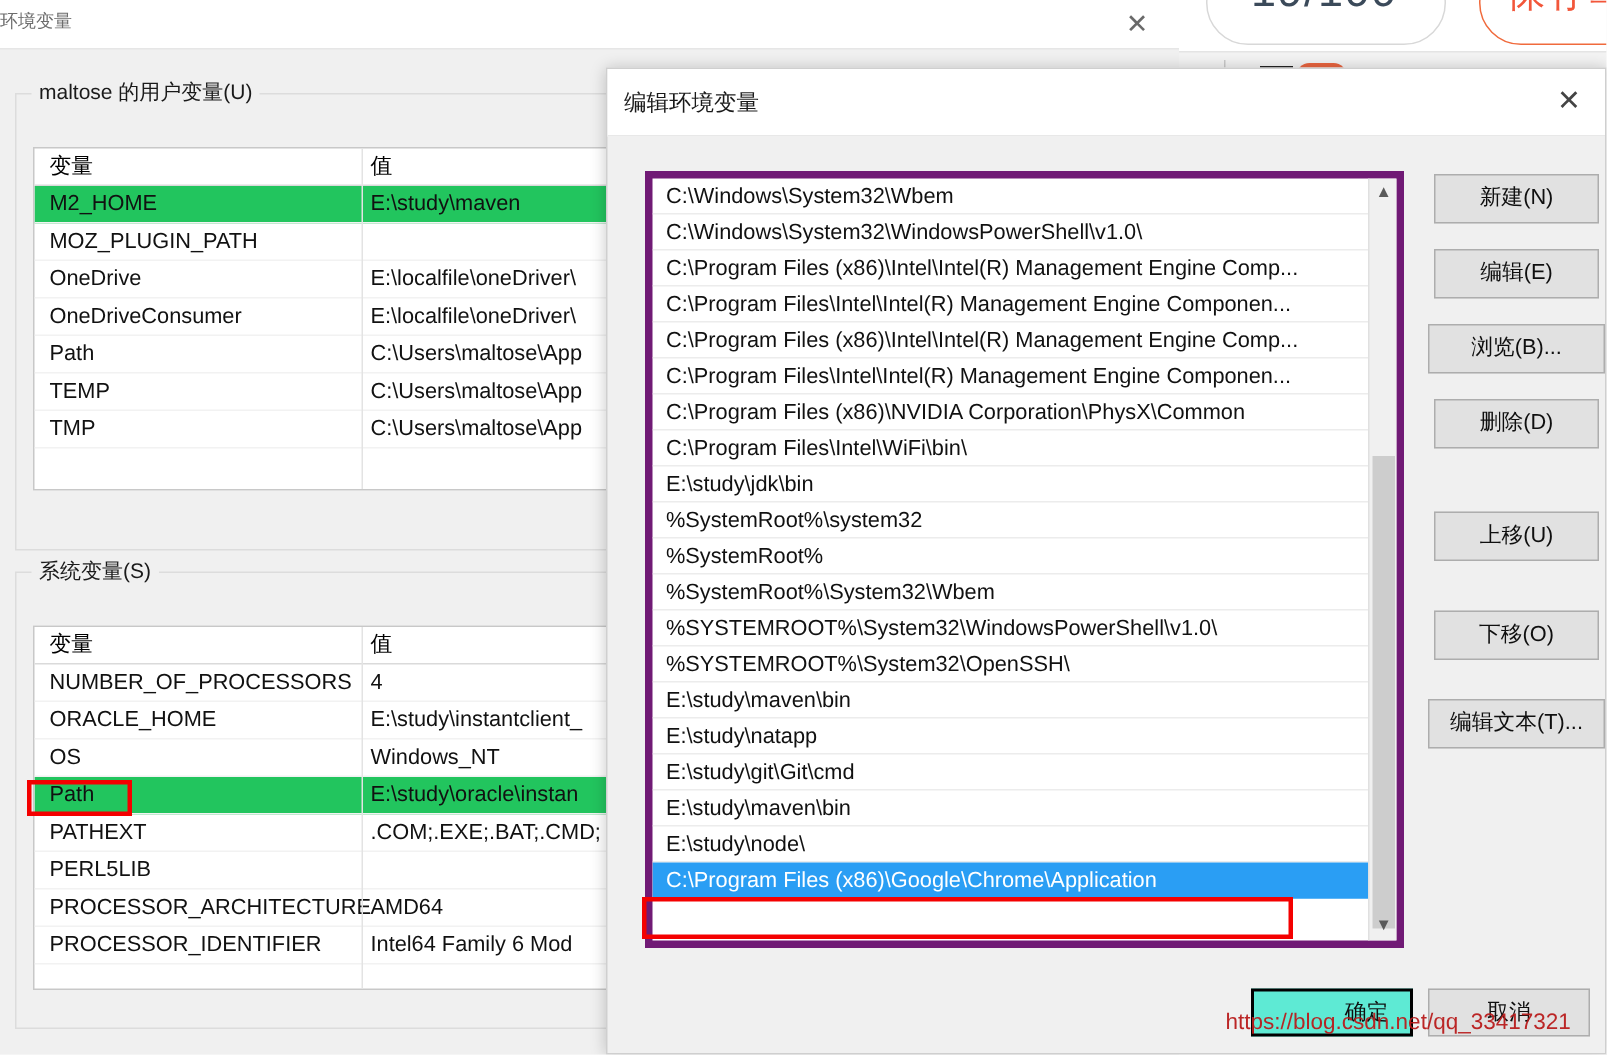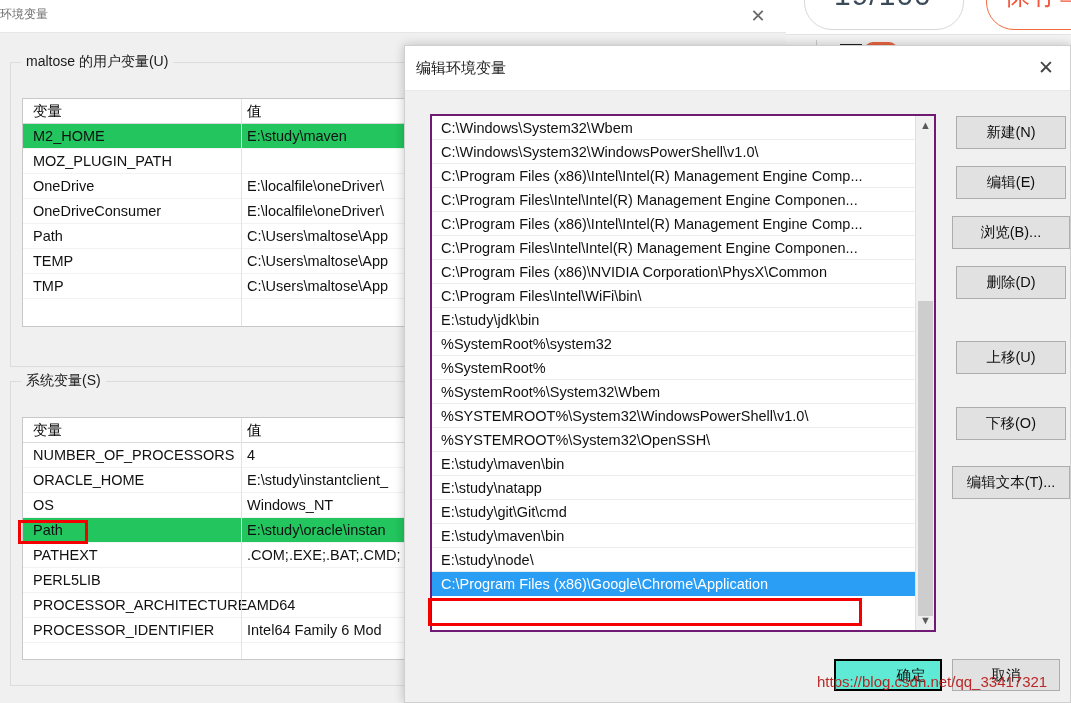--- a/index.html
+++ b/index.html
@@ -242,21 +242,21 @@
     color: #444;
     line-height: 28px;
     text-align: center;
     cursor: default;
   }
 
   #path-list-wrap {
     position: absolute;
     left: 25px; top: 68px;
     width: 506px; height: 518px;
-    border: 2px solid #701a75;
+    border: 5px solid #701a75;
     background: #ffffff;
     box-sizing: border-box;
     overflow: hidden;
   }
   #path-list {
     position: absolute;
     left: 0; top: 0;
     width: 486px;
   }
   .path-row {

